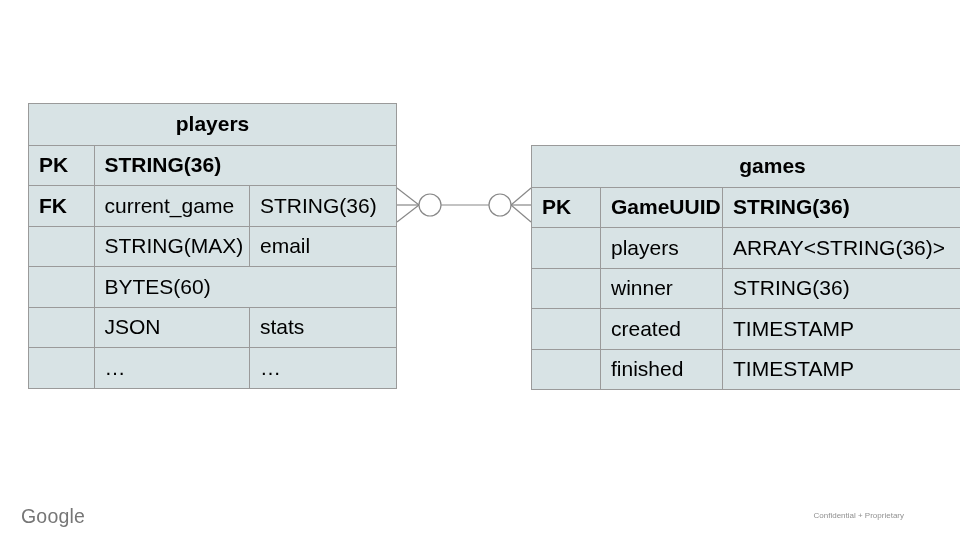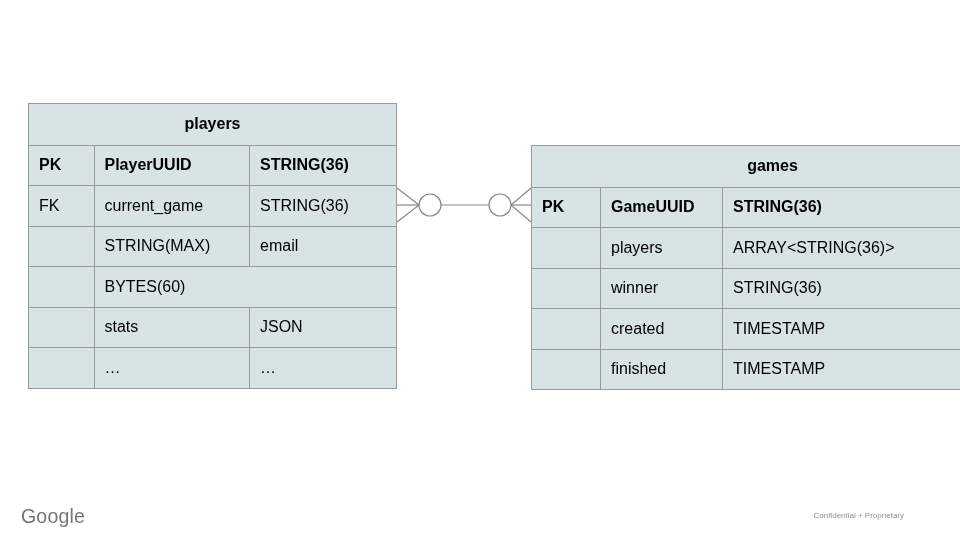--- a/index.html
+++ b/index.html
@@ -16,21 +16,21 @@
     position: relative;
     width: 960px; height: 540px;
     background: #ffffff;
   }
 
   
   .er-table {
     position: absolute;
     background: var(--table-fill, #d8e3e5);
     border: 1px solid var(--table-border, #9a9a9a);
-    font-size: 16px;
+    font-size: 21px;
     color: var(--text, #000);
   }
   .er-title {
     height: 40.5px;
     display: flex;
     align-items: center;
     justify-content: center;
     font-weight: bold;
   }
   .er-row {
@@ -42,21 +42,21 @@
   .players-table .er-row { grid-template-columns: 64.5px 155.5px auto; }
   .games-table .er-row   { grid-template-columns: 68px 122px auto; }
   .cell {
     display: flex;
     align-items: center;
     padding-left: 10px;
     overflow: hidden;
     white-space: nowrap;
   }
   .cell + .cell { border-left: 1px solid var(--table-border, #9a9a9a); }
-  .cell.key { font-weight: normal; }
+  .cell.key { font-weight: bold; }
   .er-row.pk-row .cell { font-weight: bold; }
 
   .players-table { left: 28px; top: 103px; width: 369px; }
   .games-table   { left: 531px; top: 145px; width: 483px; }
 
   
   .connector {
     position: absolute;
     left: 0; top: 0;
     width: 960px; height: 540px;
@@ -107,41 +107,40 @@
       <line class="conn-line" x1="511" y1="205" x2="531" y2="188"></line>
       <line class="conn-line" x1="511" y1="205" x2="531" y2="205"></line>
       <line class="conn-line" x1="511" y1="205" x2="531" y2="222"></line>
     </g>
   </svg>
 
   <div class="er-table players-table">
     <div class="er-title">players</div>
     <div class="er-row pk-row">
       <div class="cell key">PK</div>
-      <div class="cell name">PlayerUUID</div>
       <div class="cell type">STRING(36)</div>
     </div>
     <div class="er-row">
       <div class="cell key">FK</div>
       <div class="cell name">current_game</div>
       <div class="cell type">STRING(36)</div>
     </div>
     <div class="er-row">
       <div class="cell key"></div>
       <div class="cell type">STRING(MAX)</div>
       <div class="cell name">email</div>
     </div>
     <div class="er-row">
       <div class="cell key"></div>
       <div class="cell type">BYTES(60)</div>
     </div>
     <div class="er-row">
       <div class="cell key"></div>
+      <div class="cell type">JSON</div>
       <div class="cell name">stats</div>
-      <div class="cell type">JSON</div>
     </div>
     <div class="er-row">
       <div class="cell key"></div>
       <div class="cell name">…</div>
       <div class="cell type">…</div>
     </div>
   </div>
 
   <div class="er-table games-table">
     <div class="er-title">games</div>

